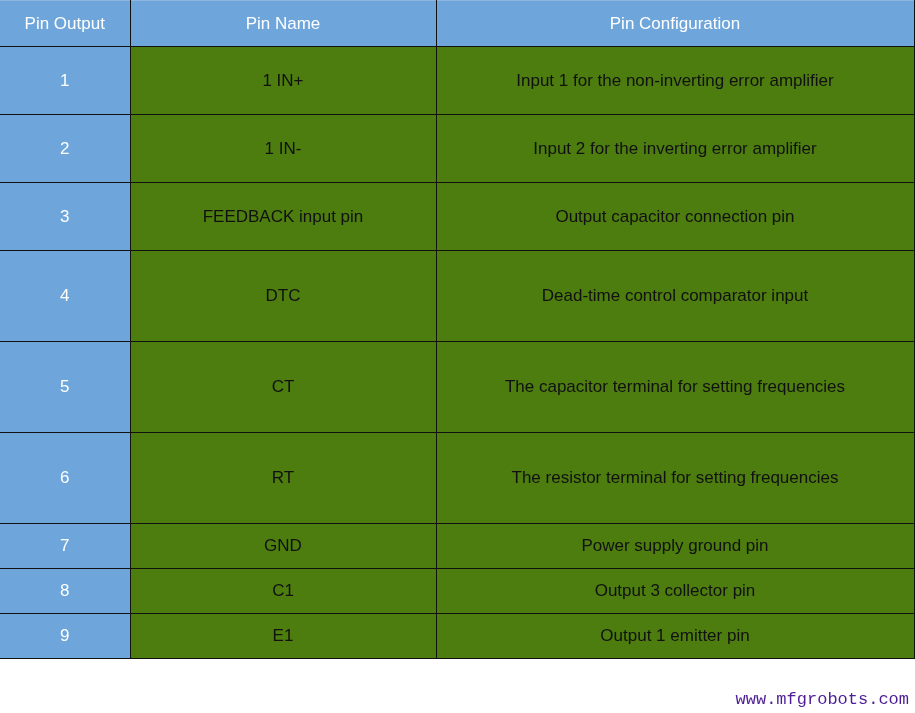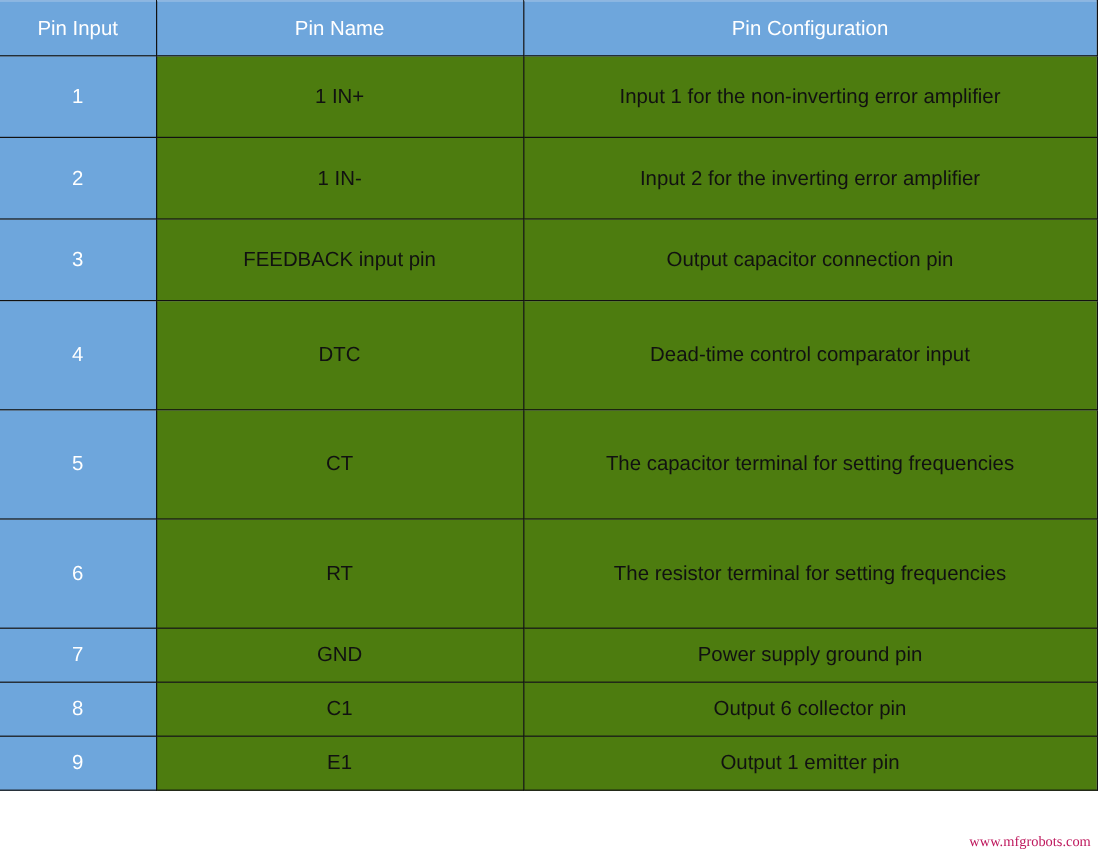--- a/index.html
+++ b/index.html
@@ -3,34 +3,34 @@
 <meta charset="utf-8">
 <style>
   html, body { margin: 0; padding: 0; background: #ffffff; }
   body { width: 915px; height: 713px; overflow: hidden; position: relative; font-family: "Liberation Sans", sans-serif; }
   table { border-collapse: collapse; position: absolute; left: 0; top: 0; width: 914px; table-layout: fixed; }
   td, th { border: 1px solid #111; text-align: center; vertical-align: middle; font-size: 17px; font-weight: normal; padding: 0; }
   th { background: #6ea6dc; color: #ffffff; height: 45px; border-top: 1px solid #8eb6e0; }
   td.num { background: #6ea6dc; color: #ffffff; }
   td { color: #111; background: #4d7c0f; }
   th:first-child, td:first-child { border-left: none; }
-  .watermark { position: absolute; right: 6px; bottom: 4px; font-family: Liberation Serif, serif; font-size: 12px; color: #be185d; }
+  .watermark { position: absolute; right: 6px; bottom: 4px; font-family: Liberation Mono, monospace; font-size: 17px; color: #4c1d95; }
 </style>
 </head>
 <body>
 
 <table>
   <colgroup>
     <col style="width:130px">
     <col style="width:306px">
     <col style="width:478px">
   </colgroup>
   <thead>
     <tr>
-      <th>Pin Input</th>
+      <th>Pin Output</th>
       <th>Pin Name</th>
       <th>Pin Configuration</th>
     </tr>
   </thead>
   <tbody id="tbody">
       <tr style="height: 68px;">
         <td class="num">1</td>
         <td>1 IN+</td>
         <td>Input 1 for the non-inverting error amplifier</td>
       </tr>
@@ -60,21 +60,21 @@
         <td>The resistor terminal for setting frequencies</td>
       </tr>
       <tr style="height: 45px;">
         <td class="num">7</td>
         <td>GND</td>
         <td>Power supply ground pin</td>
       </tr>
       <tr style="height: 45px;">
         <td class="num">8</td>
         <td>C1</td>
-        <td>Output 6 collector pin</td>
+        <td>Output 3 collector pin</td>
       </tr>
       <tr style="height: 45px;">
         <td class="num">9</td>
         <td>E1</td>
         <td>Output 1 emitter pin</td>
       </tr>
     </tbody>
 </table>
 
 <div class="watermark">www.mfgrobots.com</div>

